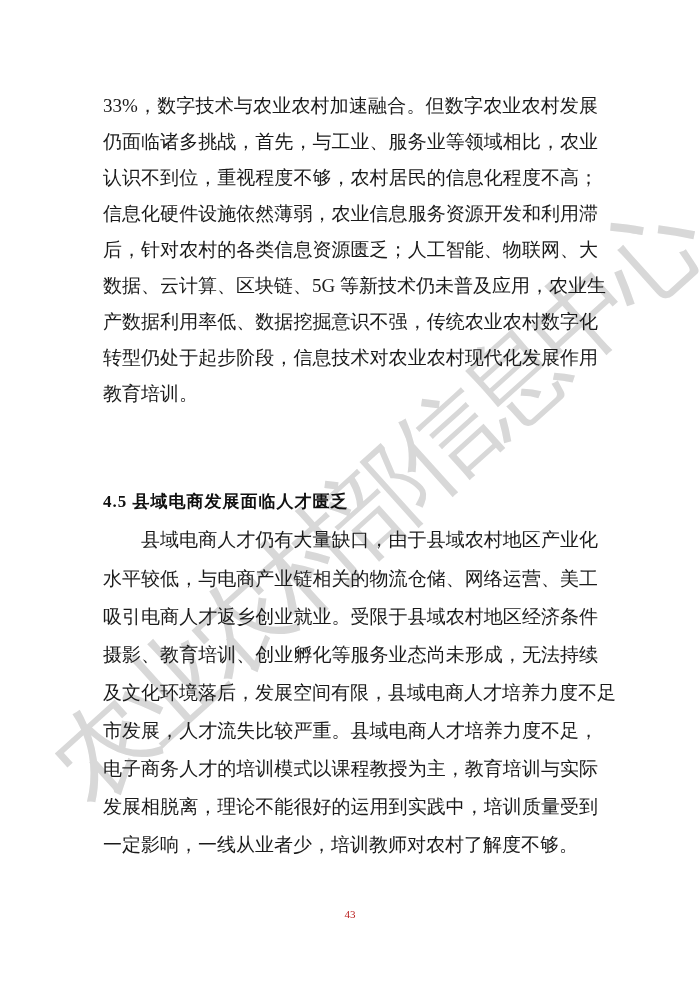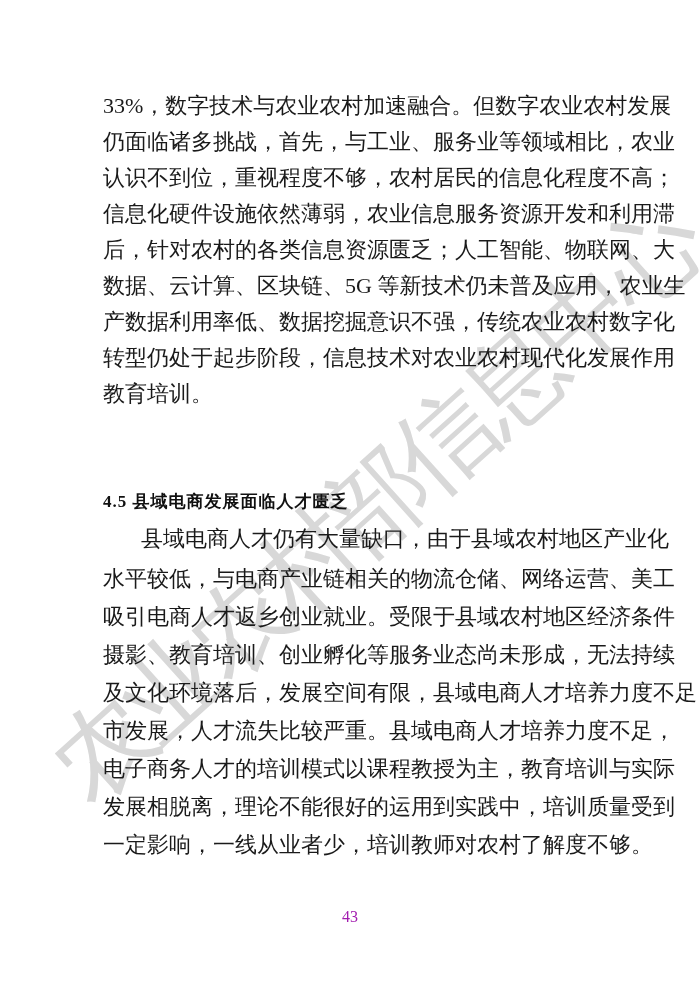--- a/index.html
+++ b/index.html
@@ -32,21 +32,21 @@
     white-space: nowrap;
     z-index: 0;
     user-select: none;
   }
   .para {
     position: absolute;
     left: 103px;
     width: 495px;
     z-index: 1;
     color: #1a1a1a;
-    font-size: 22px;
+    font-size: 19px;
   }
   .para1 { top: 88px; }
   .para1 .tline { height: 36px; line-height: 36px; }
   .para2 { top: 522px; }
   .para2 .tline { height: 38px; line-height: 38px; }
   .tline {
     white-space: nowrap;
     text-align: justify;
     text-align-last: justify;
   }
@@ -71,22 +71,22 @@
     letter-spacing: 1px;
     z-index: 1;
     white-space: nowrap;
   }
   .pagenum {
     position: absolute;
     top: 908px;
     left: 0;
     width: 100%;
     text-align: center;
-    font-size: 16px;
-    color: #a21caf;
+    font-size: 11px;
+    color: #b91c1c;
     z-index: 1;
   }
 </style>
 </head>
 <body>
 
 <div class="page">
 
   <div class="watermark">农业农村部信息中心</div>
 

